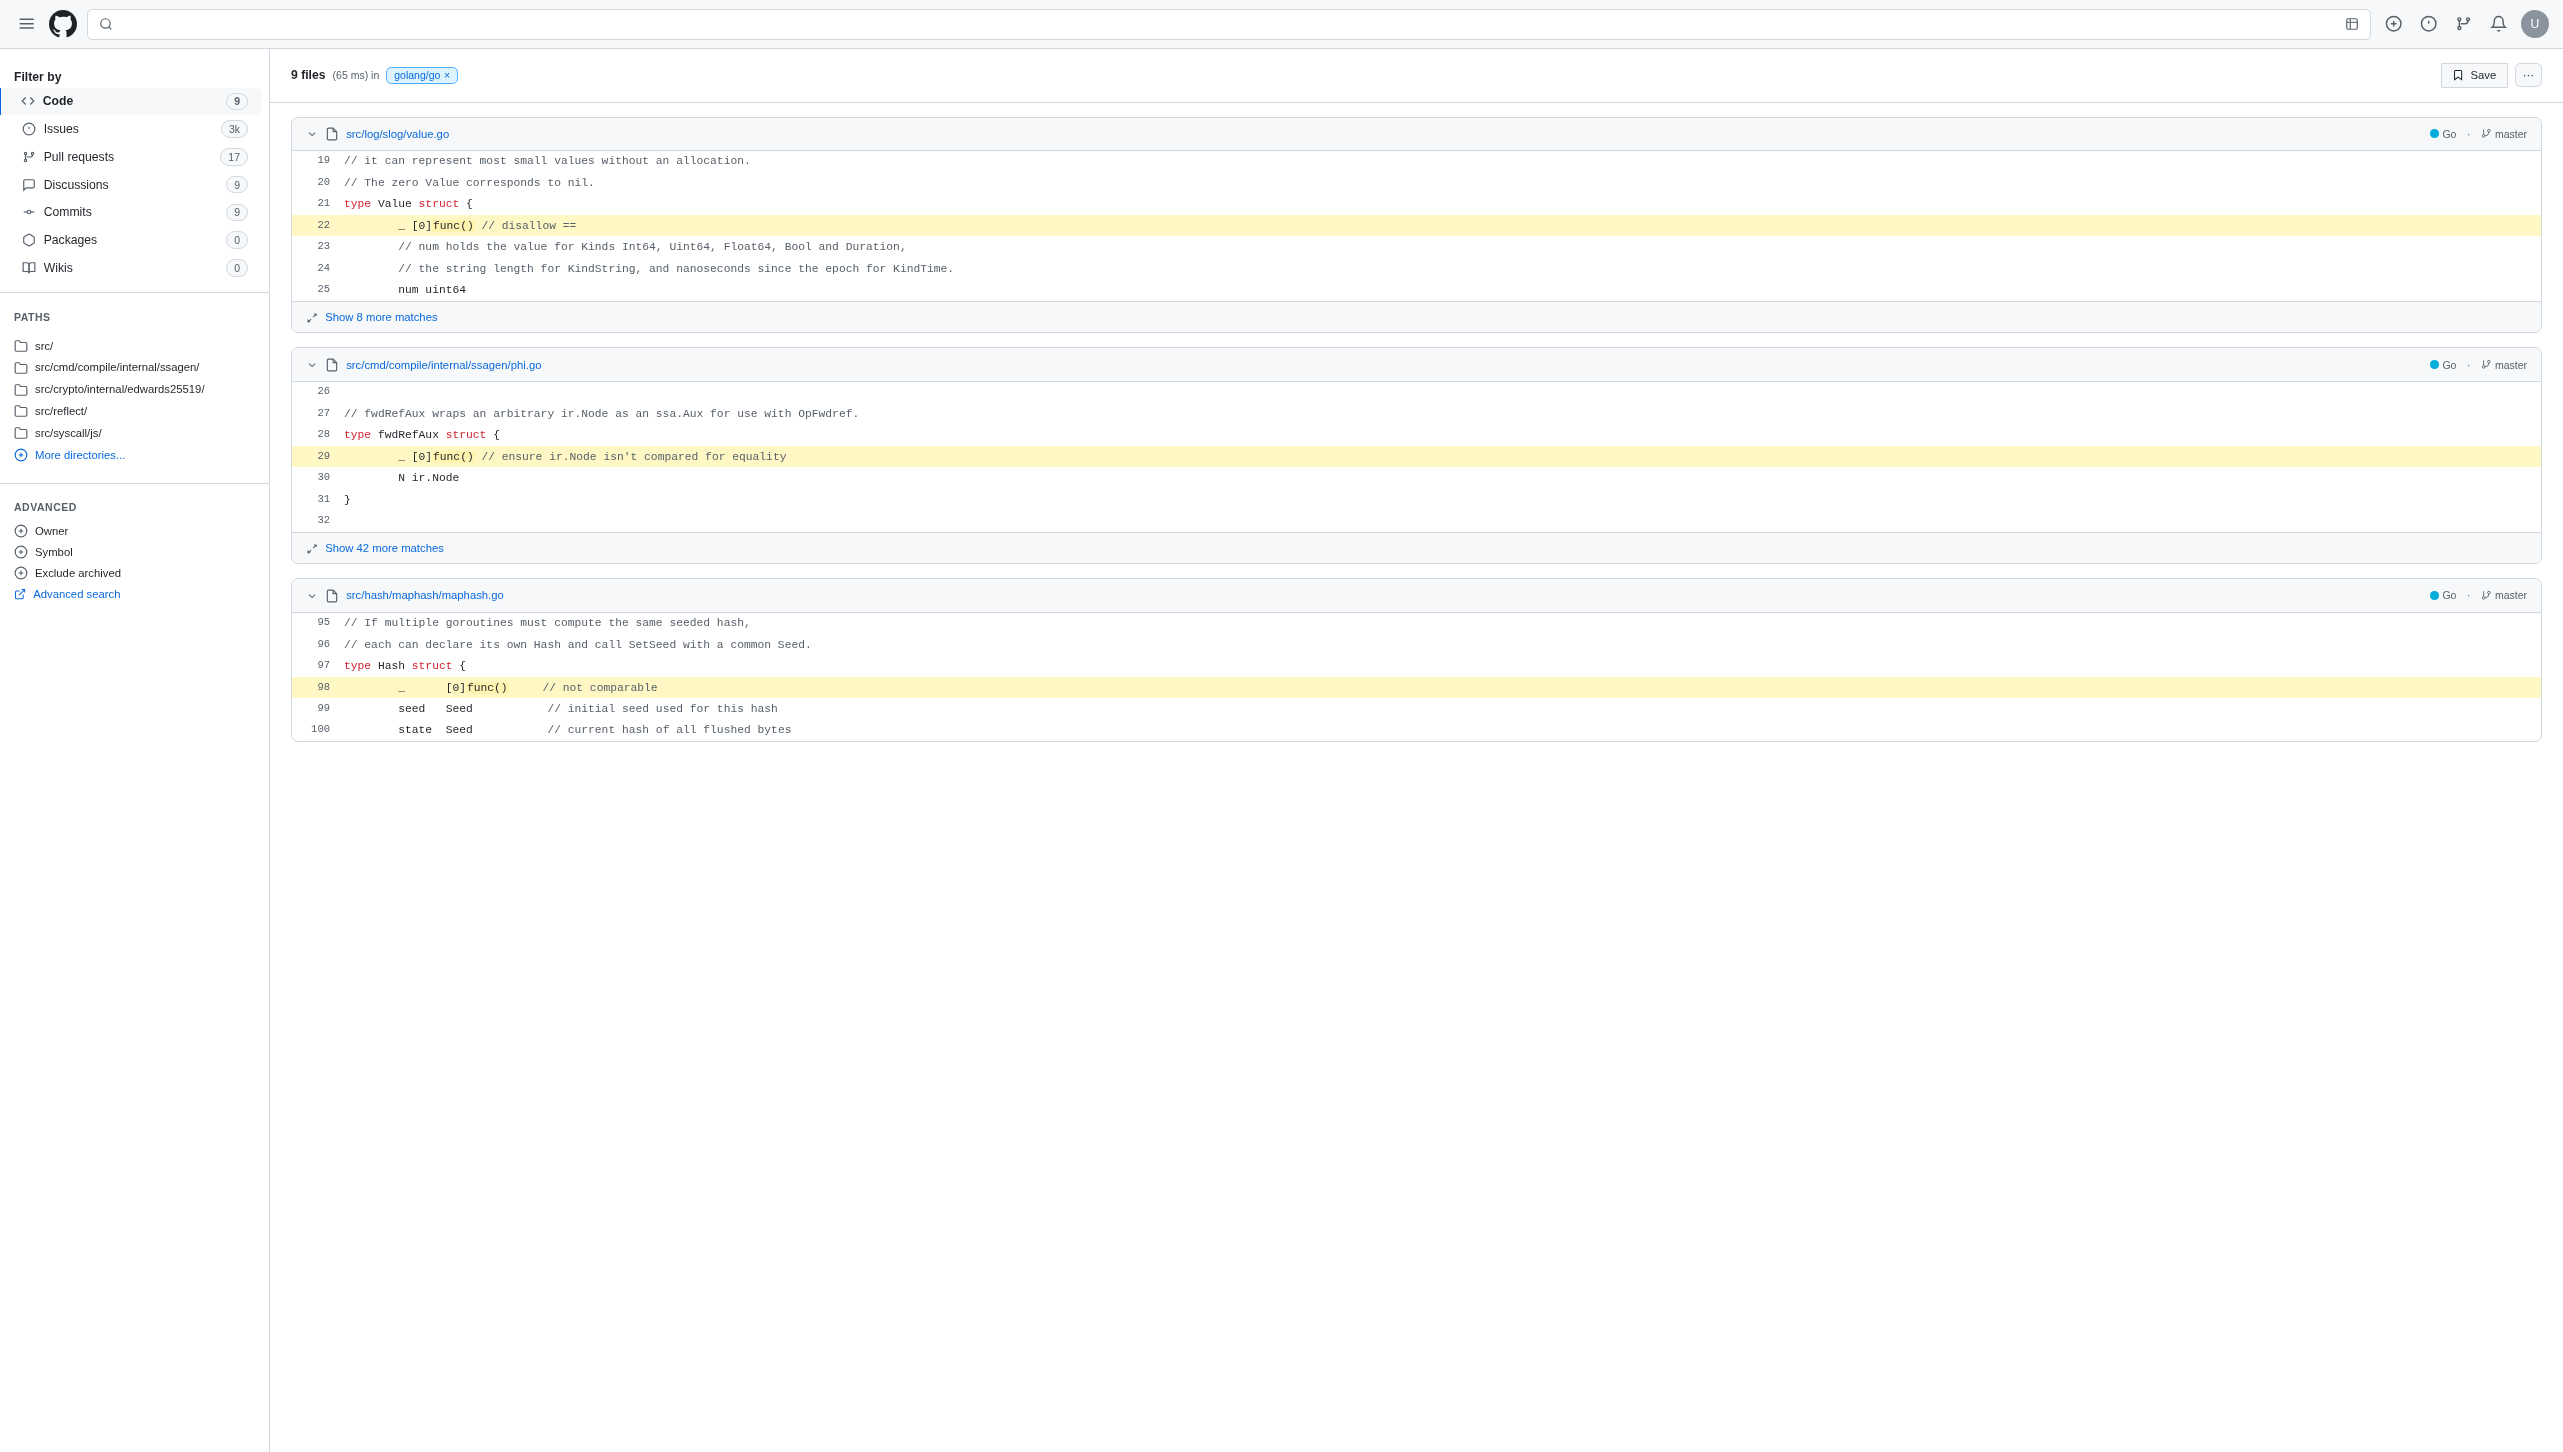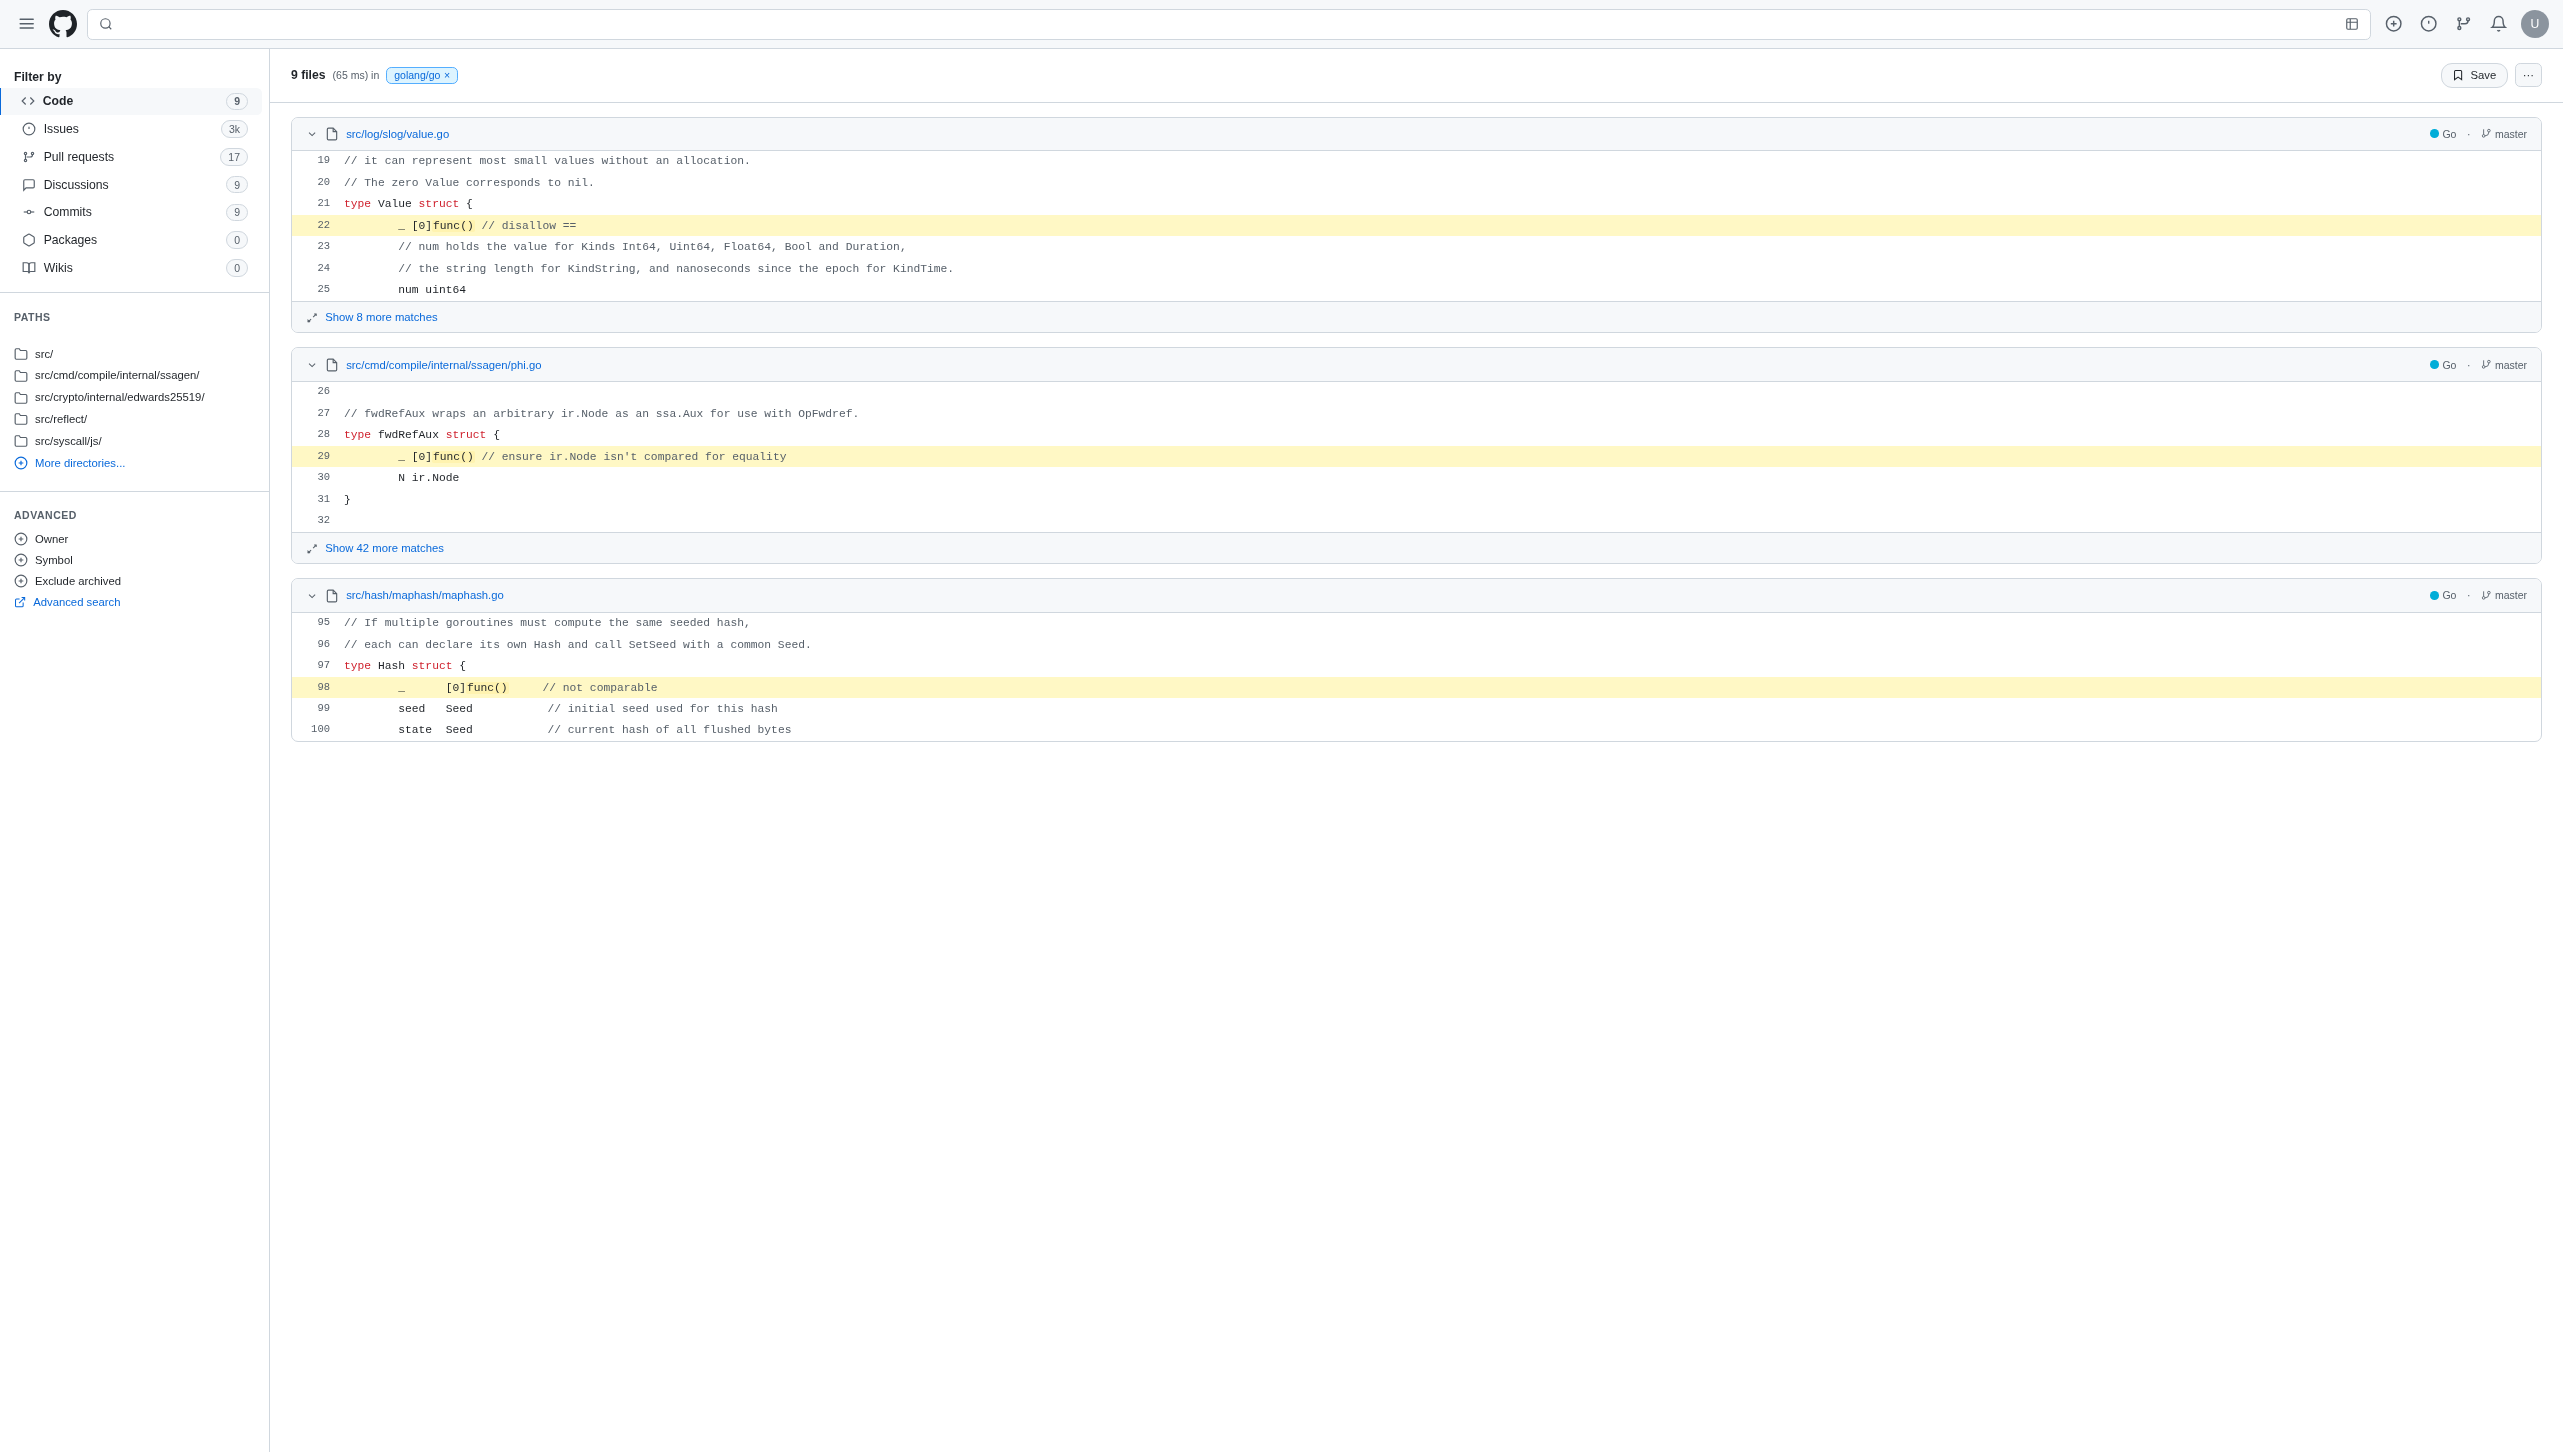--- a/index.html
+++ b/index.html
@@ -20,39 +20,39 @@
     
     .sidebar { width: 270px; flex-shrink: 0; border-right: 0.9px solid #d0d7de; overflow-y: auto; padding: 14px 0; background: #ffffff; }
     .sidebar-section-title { font-size: 12.2px; font-weight: 600; color: #1f2328; padding: 7px 14px 3.5px; }
     .sidebar-nav-item { display: flex; align-items: center; padding: 5.2px 14px; cursor: pointer; border-radius: 5.2px; margin: 0 7px; gap: 7px; color: #1f2328; font-size: 12.2px; text-decoration: none; }
     .sidebar-nav-item.active { background: #f6f8fa; font-weight: 600; border-left: 1.7px solid #0969da; border-radius: 0 5.2px 5.2px 0; margin-left: 0; padding-left: 19px; }
     .sidebar-nav-badge { margin-left: auto; background: #f6f8fa; border: 0.9px solid #d0d7de; border-radius: 17.4px; padding: 1.7px 7px; font-size: 10.5px; color: #57606a; }
     .sidebar-nav-icon { width: 15.7px; height: 15.7px; display: flex; align-items: center; justify-content: center; color: #57606a; flex-shrink: 0; }
     .sidebar-divider { border: none; border-top: 0.9px solid #d0d7de; margin: 10.5px 0; }
     
     .paths-section { padding: 7px 14px; }
-    .paths-section-title { font-size: 10.5px; font-weight: 600; color: #57606a; text-transform: uppercase; letter-spacing: 0.05em; margin-bottom: 20px; }
+    .paths-section-title { font-size: 10.5px; font-weight: 600; color: #57606a; text-transform: uppercase; letter-spacing: 0.05em; margin-bottom: 12px; }
     .path-item { display: flex; align-items: center; gap: 7px; padding: 3.5px 0; cursor: pointer; color: #1f2328; font-size: 11.3px; }
     .path-icon { color: #57606a; font-size: 12.2px; }
     
     .advanced-section { padding: 7px 14px; }
     .advanced-title { font-size: 10.5px; font-weight: 600; color: #57606a; text-transform: uppercase; letter-spacing: 0.05em; margin-bottom: 7px; }
     .advanced-item { display: flex; align-items: center; gap: 7px; padding: 3.5px 0; cursor: pointer; color: #1f2328; font-size: 11.3px; }
     .advanced-link { display: flex; align-items: flex-end; gap: 7px; padding: 3.5px 0; cursor: pointer; color: #0969da; font-size: 11.3px; text-decoration: none; }
     
     
     .main { flex: 1; overflow-y: auto; background: #ffffff; }
     .results-header { display: flex; align-items: center; justify-content: space-between; padding: 14px 21px; border-bottom: 0.9px solid #d0d7de; }
     .results-info { display: flex; align-items: center; gap: 7px; font-size: 12.2px; }
     .results-count { font-weight: 600; }
     .results-time { color: #57606a; font-size: 10.5px; }
     .repo-badge { background: #ddf4ff; border: 0.9px solid #54aeff; border-radius: 5.2px; padding: 1.7px 7px; font-size: 10.5px; color: #0969da; display: flex; align-items: center; gap: 3.5px; }
     .repo-badge-close { cursor: pointer; color: #0969da; }
     .results-actions { display: flex; align-items: center; gap: 7px; }
-    .save-btn { display: flex; align-items: center; gap: 6px; background: #f6f8fa; border: 0.9px solid #d0d7de; border-radius: 11px; padding: 5.2px 10.5px; font-size: 11.3px; cursor: pointer; color: #1f2328; }
+    .save-btn { display: flex; align-items: center; gap: 6px; background: #f6f8fa; border: 0.9px solid #d0d7de; border-radius: 1px; padding: 5.2px 10.5px; font-size: 11.3px; cursor: pointer; color: #1f2328; }
     .more-btn { background: #f6f8fa; border: 0.9px solid #d0d7de; border-radius: 5.2px; padding: 5.2px 7px; font-size: 11.3px; cursor: pointer; color: #1f2328; }
 
     
     .result-card { border: 0.9px solid #d0d7de; border-radius: 7px; margin: 14px 21px; overflow: hidden; }
     .result-card-header { display: flex; align-items: center; justify-content: space-between; padding: 8.7px 14px; background: #f6f8fa; border-bottom: 0.9px solid #d0d7de; }
     .result-card-header-left { display: flex; align-items: center; gap: 7px; }
     .collapse-btn { background: none; border: none; cursor: pointer; color: #57606a; font-size: 10.5px; }
     .file-icon { font-size: 12.2px; color: #57606a; }
     .file-path { color: #0969da; font-size: 11.3px; font-weight: 500; text-decoration: none; }
     .result-card-header-right { display: flex; align-items: center; gap: 10.5px; font-size: 10.5px; color: #57606a; padding-left: 32px; }

